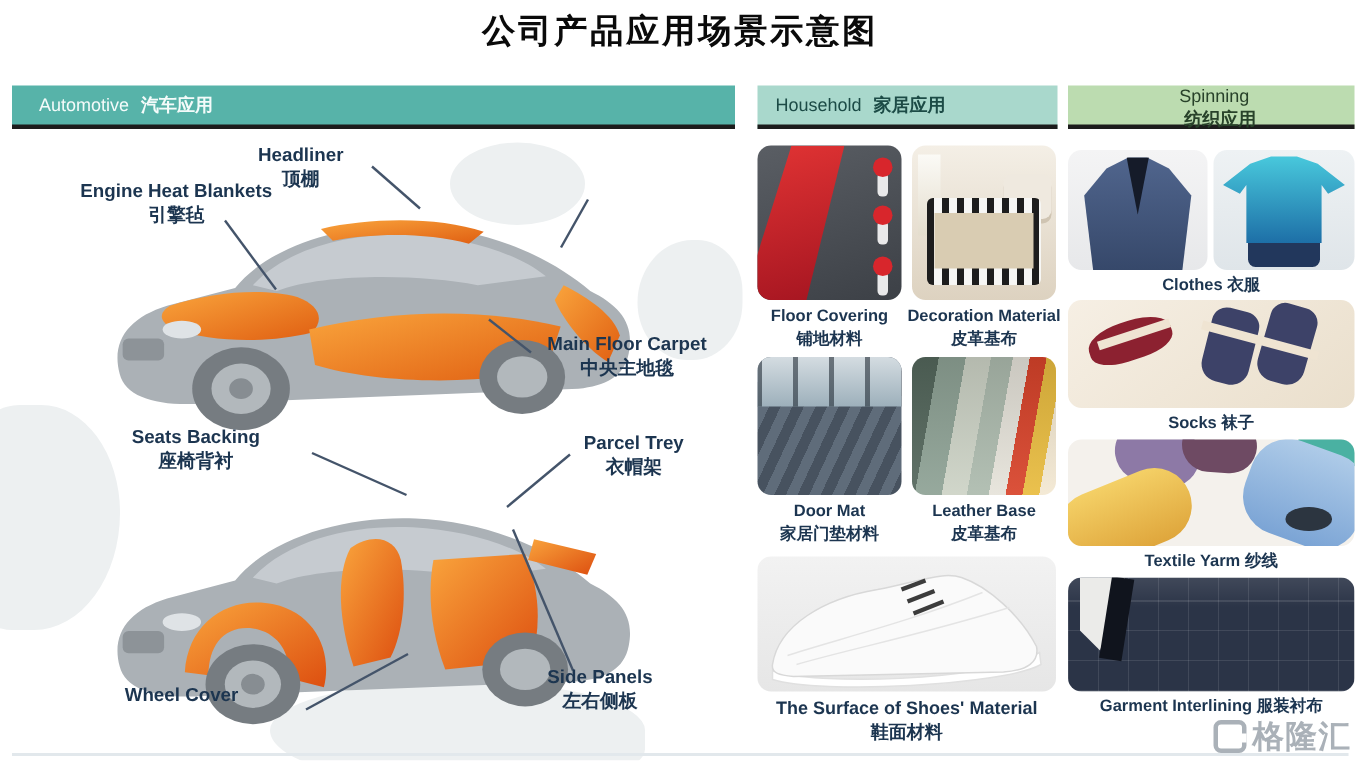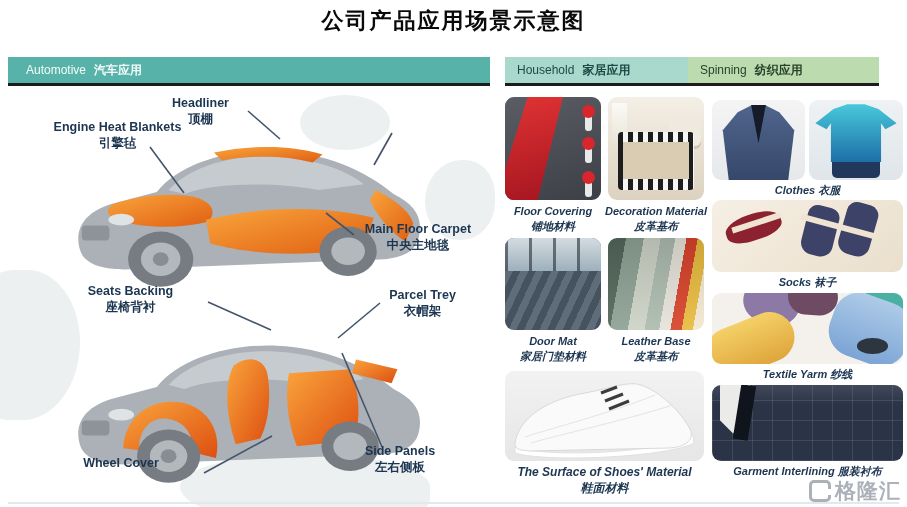--- a/index.html
+++ b/index.html
@@ -17,21 +17,21 @@
   .blob3 { left:425px; top:160px; width:70px; height:80px; border-radius:55% 45% 50% 50%; }
   .blob4 { left:300px; top:95px; width:90px; height:55px; border-radius:50%; }
 
   
   .hdr { position:absolute; top:57px; height:29px; display:flex; align-items:center;
     padding-left:18px; font-size:12px; border-bottom:3px solid #1c1c1c; z-index:2; }
   .hdr .en { font-weight:400; margin-right:8px; }
   .hdr .zh { font-weight:700; }
   .hdr-auto { left:8px; width:482px; background:var(--automotive-header-bg); color:#f4fbfa; }
   .hdr-house { left:505px; width:200px; background:var(--household-header-bg); color:var(--header-dark-text); padding-left:12px; }
-  .hdr-spin { left:688px; width:191px; background:var(--spinning-header-bg); color:var(--spinning-header-text); padding-left:12px; }
+  .hdr-spin { left:712px; width:191px; background:var(--spinning-header-bg); color:var(--spinning-header-text); padding-left:12px;flex-direction:column; }
 
   
   .auto-panel { position:absolute; left:8px; top:95px; width:482px; height:405px; z-index:1; }
   .car { position:absolute; left:58px; width:365px; z-index:1; }
   .car-top { top:8px; height:188px; }
   .car-bottom { top:198px; height:200px; }
   .lines { position:absolute; left:0; top:0; width:482px; height:405px; z-index:2; }
   .lbl { position:absolute; z-index:3; text-align:center; color:var(--label-text);
     font-size:12.5px; font-weight:700; line-height:1.3; }
   .lbl .zh { font-weight:600; }
@@ -40,21 +40,21 @@
   .lbl-trunk     { left:348px; top:10px;  width:130px; }
   .lbl-mainfloor { left:338px; top:126px; width:144px; }
   .lbl-seats     { left:30px;  top:188px; width:185px; }
   .lbl-parcel    { left:352px; top:192px; width:125px; }
   .lbl-side      { left:322px; top:348px; width:140px; }
   .lbl-wheel     { left:28px;  top:360px; width:170px; }
 
   
   .ph { position:absolute; border-radius:9px; overflow:hidden; background:#e8e8e8; z-index:1; }
   .cap { position:absolute; text-align:center; color:var(--label-text); font-weight:700;
-    font-size:11px; line-height:1.35; white-space:nowrap; z-index:1;font-style:italic; }
+    font-size:11px; line-height:1.35; white-space:nowrap; z-index:1; }
   .cap .zh { font-weight:600; }
 
   
   .house-panel { position:absolute; left:505px; top:57px; width:200px; height:396px; }
   .hh1 { left:0;   top:40px;  width:96px;  height:103px; }
   .hh2 { left:103px;top:40px; width:96px;  height:103px; }
   .hc1 { left:-6px; top:147px; width:108px; }
   .hc2 { left:97px; top:147px; width:108px; }
   .hh3 { left:0;   top:181px; width:96px;  height:92px; }
   .hh4 { left:103px;top:181px;width:96px;  height:92px; }

